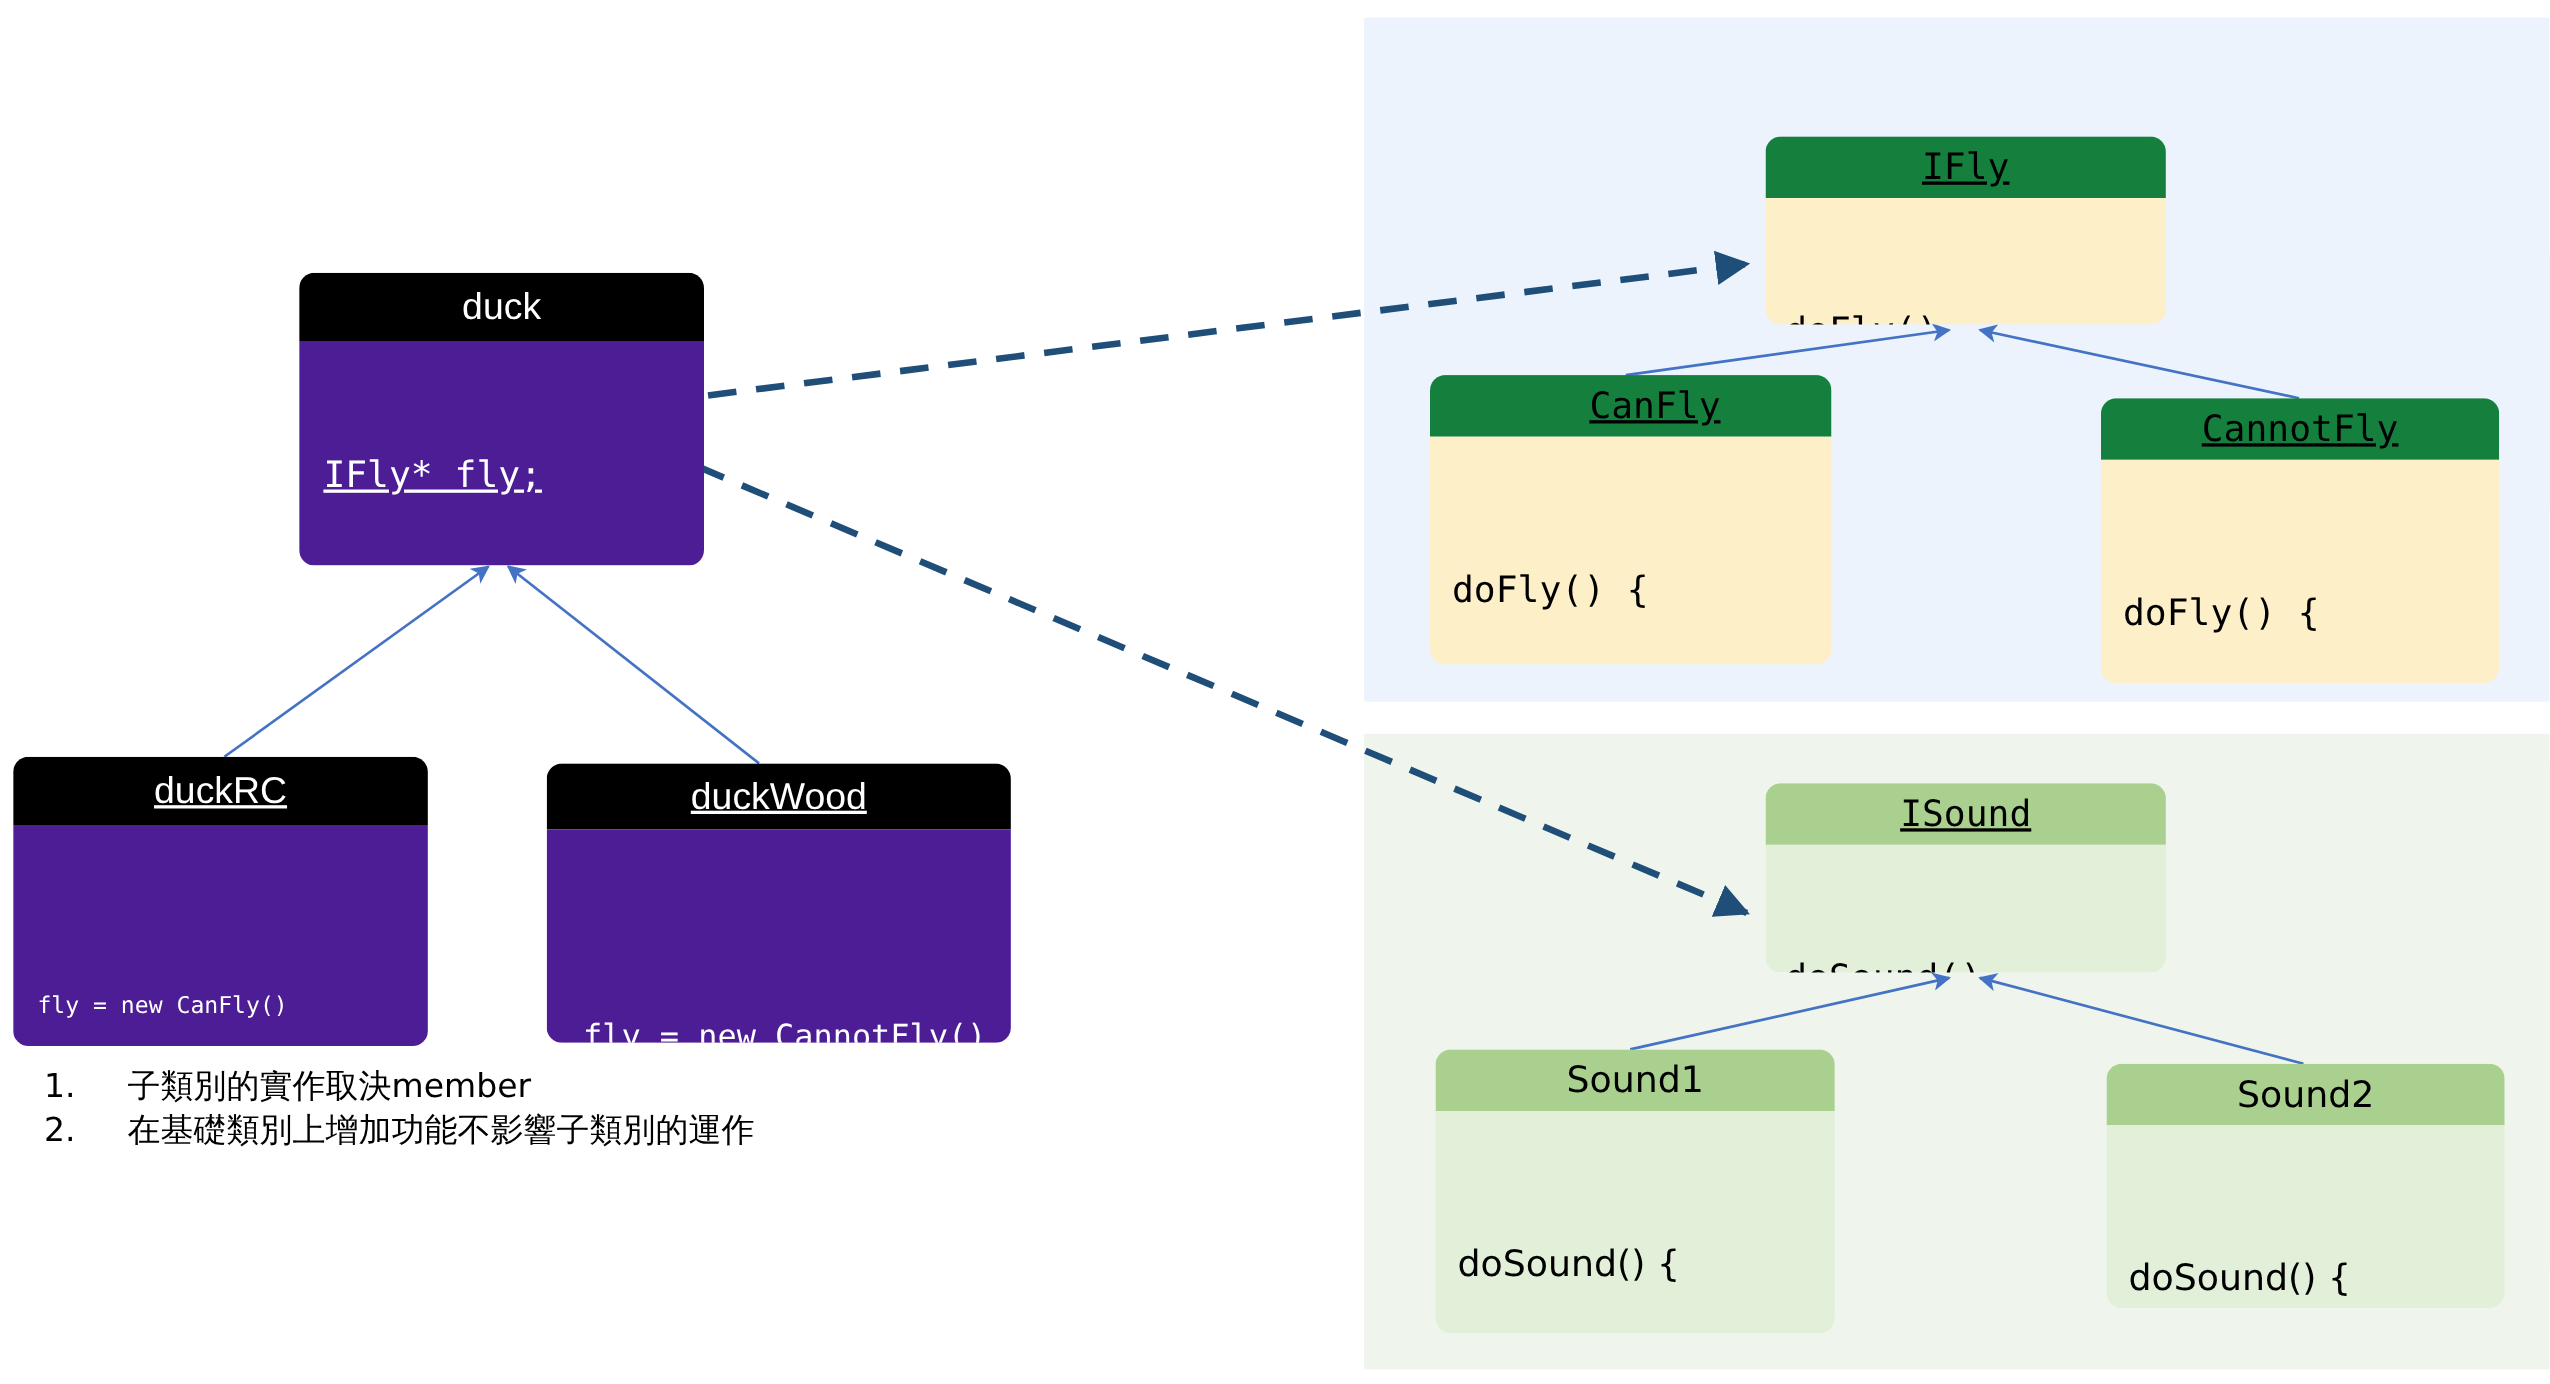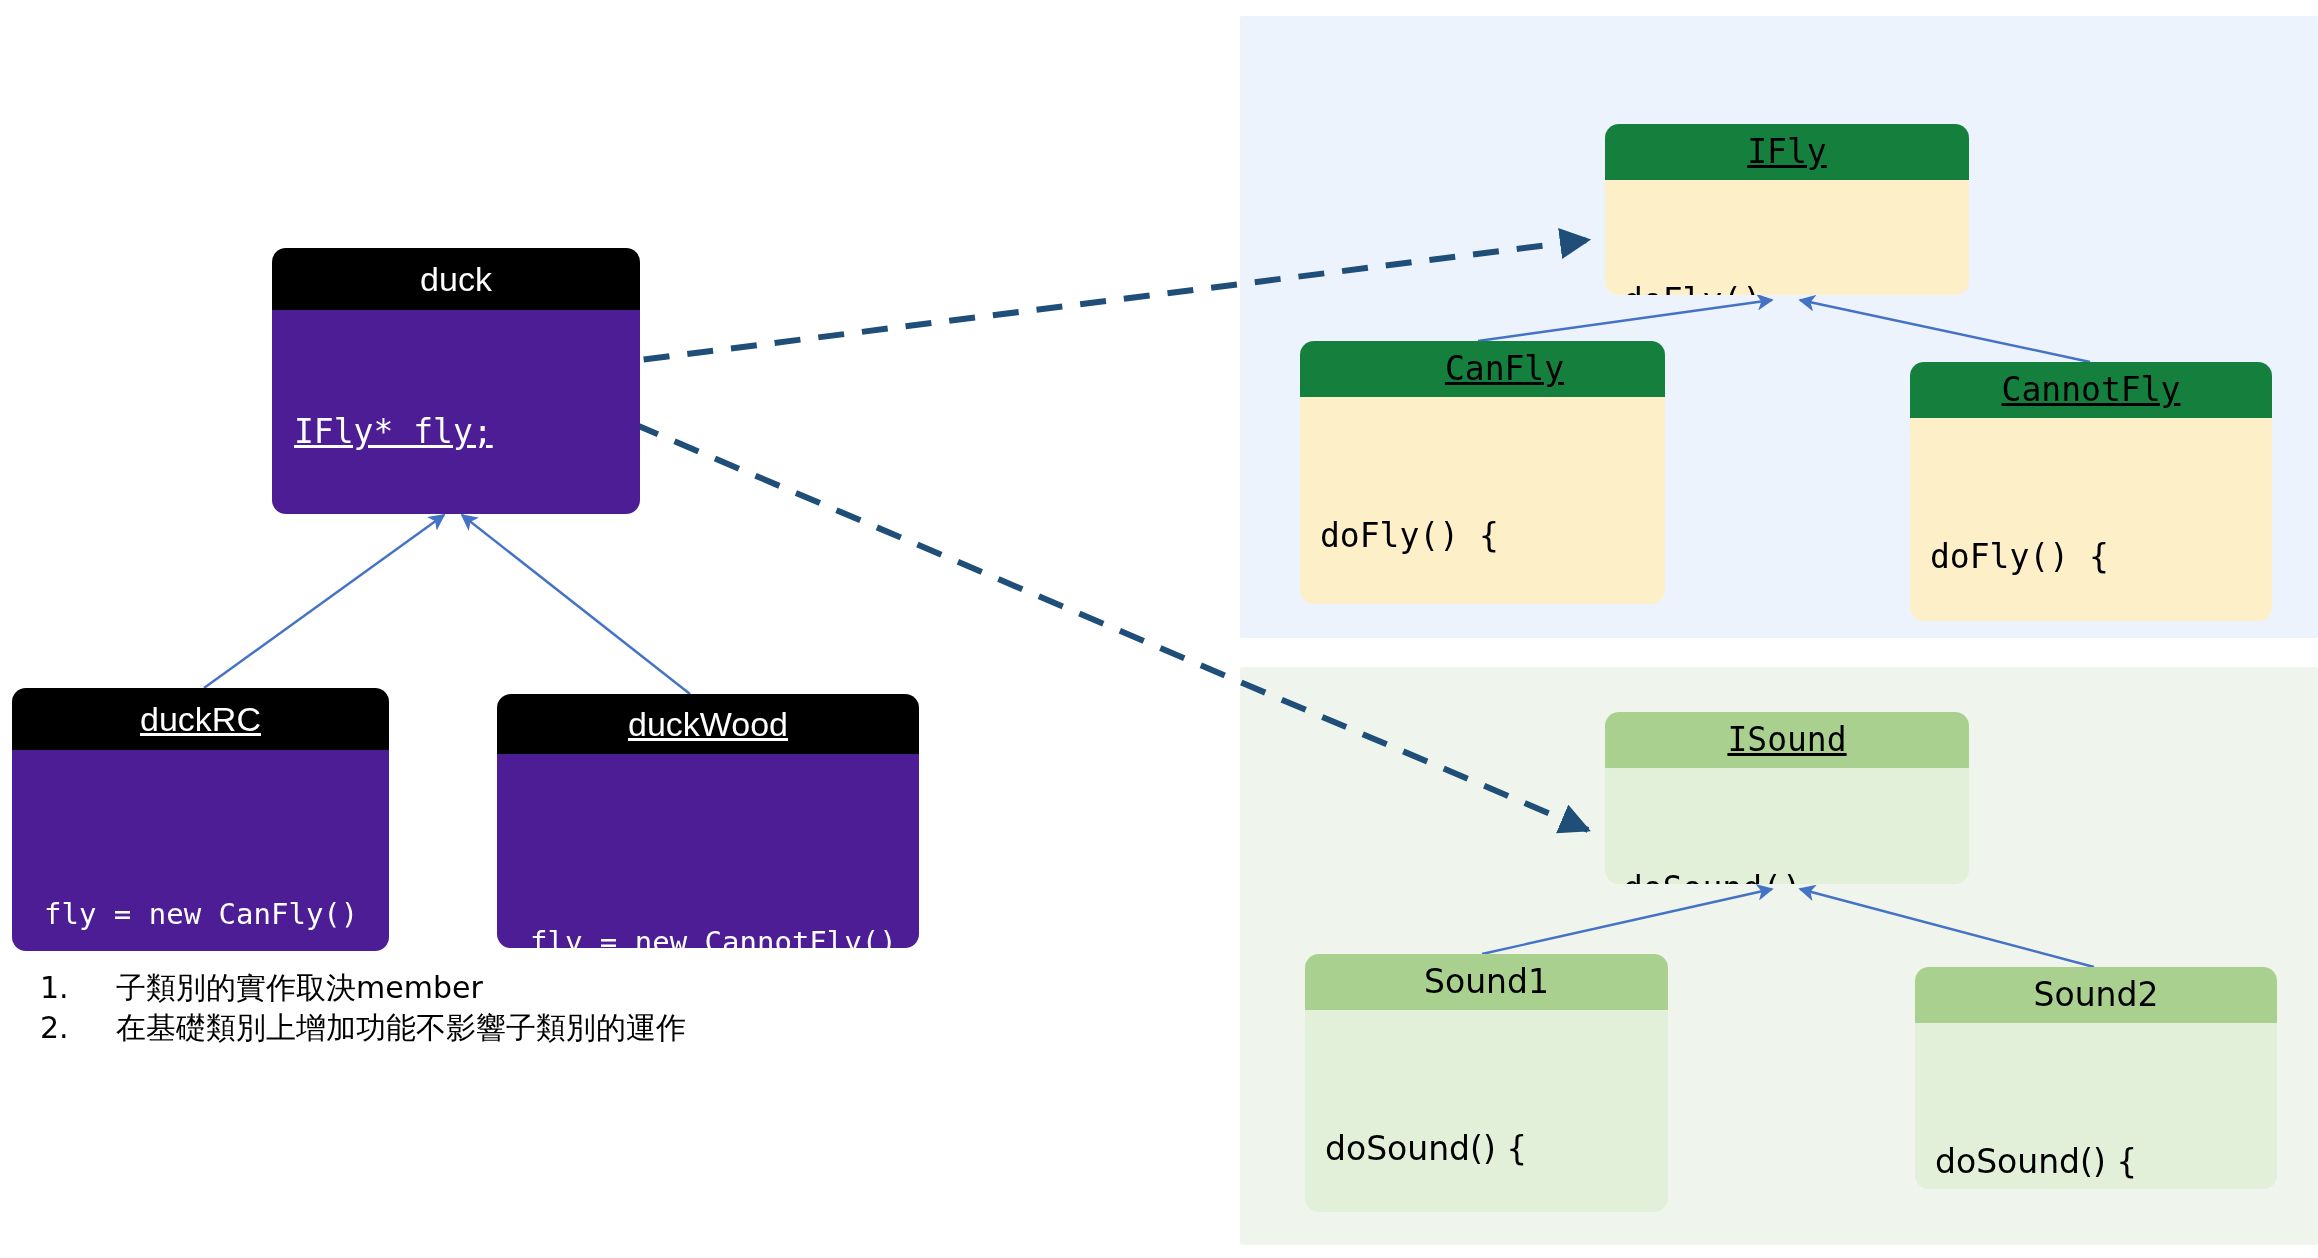--- a/index.html
+++ b/index.html
@@ -88,21 +88,21 @@
 
   .u { text-decoration: underline; }
 
   
   #box-duck { left: 272px; top: 248px; width: 368px; height: 266px; }
   #box-duck .hdr  { height: 62px; line-height: 62px; font-size: 34px; }
   #box-duck .body { height: 204px; padding: 12px 0 0 22px; font-size: 33px; line-height: 44px; }
 
   #box-duckrc { left: 12px; top: 688px; width: 377px; height: 263px; }
   #box-duckrc .hdr  { height: 62px; line-height: 62px; font-size: 34px; }
-  #box-duckrc .body { height: 201px; padding: 64px 0 0 32px; font-size: 29px; line-height: 40px; }
+  #box-duckrc .body { height: 201px; padding: 64px 0 0 22px; font-size: 21px; line-height: 40px; }
 
   #box-duckwood { left: 477px; top: 694px; width: 422px; height: 254px; margin-left: 20px; }
   #box-duckwood .hdr  { height: 60px; line-height: 60px; font-size: 34px; }
   #box-duckwood .body { height: 194px; padding: 88px 0 0 33px; font-size: 29px; line-height: 40px; }
 
   #box-ifly { left: 1605px; top: 124px; width: 364px; height: 171px; }
   #box-ifly .hdr  { height: 56px; line-height: 56px; font-size: 33px; }
   #box-ifly .body { height: 115px; padding: 6px 0 0 18px; font-size: 33px; line-height: 46px; }
 
   #box-canfly { left: 1300px; top: 341px; width: 365px; height: 263px; }

